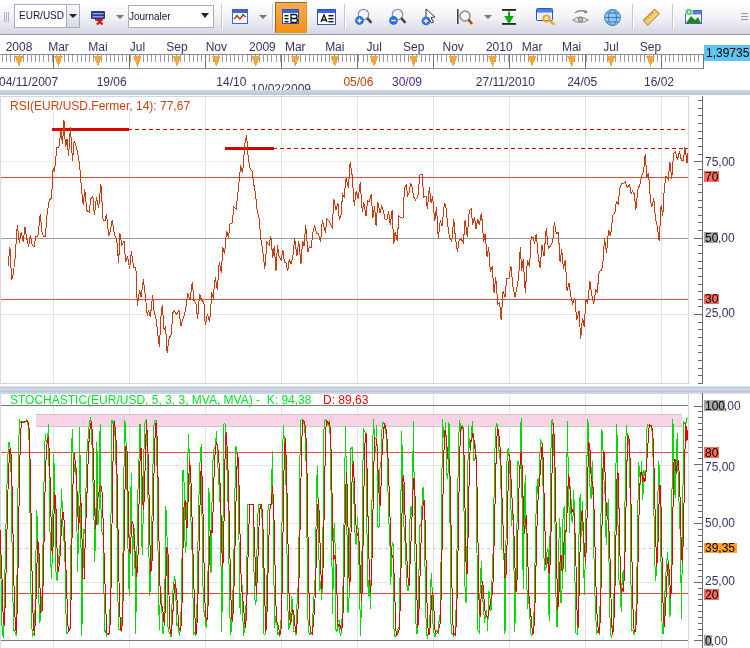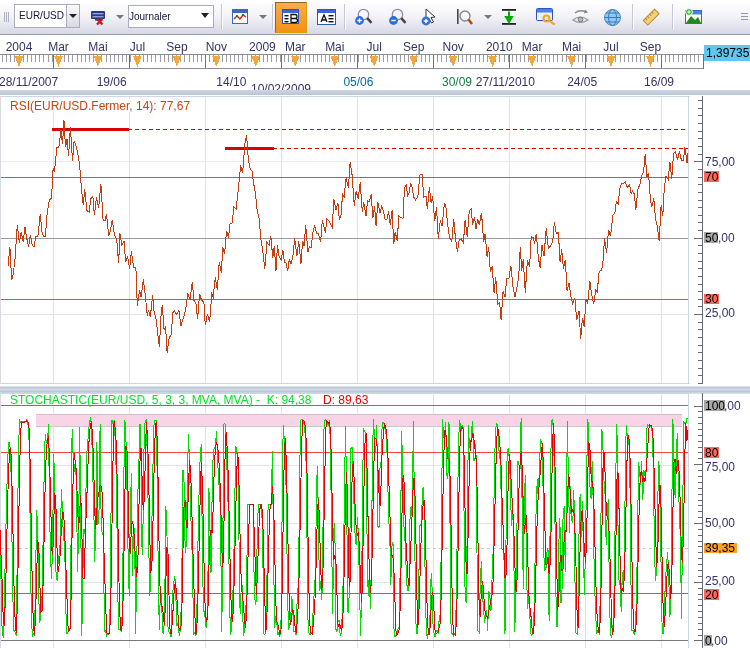--- a/index.html
+++ b/index.html
@@ -127,46 +127,46 @@
   <svg class="abs" style="left:684px;top:8px" width="19" height="18" viewBox="0 0 19 18">
     <rect x="1.5" y="2.5" width="16" height="13" fill="#fff" stroke="#3a66cc"></rect>
     <rect x="2" y="3" width="15" height="3.5" fill="#4a80e8"></rect>
     <path d="M2 15 L7 8 L11 12 L14 9 L17 15 Z" fill="#1f8a1f"></path>
     <circle cx="5" cy="4" r="3.4" fill="#2fae2f" stroke="#fff"></circle>
     <path d="M3.2 4 h3.6 M5 2.2 v3.6" stroke="#fff" stroke-width="1.1"></path>
   </svg>
   <div class="abs" style="left:741px;top:13px;width:7px;height:1px;background:#9098b0;box-shadow:0 3px 0 #9098b0,0 6px 0 #9098b0"></div>
 </div>
 
-<div style="position:absolute;top:39.5px;left:-1.0px;width:40px;text-align:center;font-size:12px;color:#333366">2004</div>
+<div style="position:absolute;top:39.5px;left:-1.0px;width:40px;text-align:center;font-size:12px;color:#333366">2008</div>
 <div style="position:absolute;top:39.5px;left:38.5px;width:40px;text-align:center;font-size:12px;color:#333366">Mar</div>
 <div style="position:absolute;top:39.5px;left:77.9px;width:40px;text-align:center;font-size:12px;color:#333366">Mai</div>
 <div style="position:absolute;top:39.5px;left:117.4px;width:40px;text-align:center;font-size:12px;color:#333366">Jul</div>
 <div style="position:absolute;top:39.5px;left:156.9px;width:40px;text-align:center;font-size:12px;color:#333366">Sep</div>
 <div style="position:absolute;top:39.5px;left:196.3px;width:40px;text-align:center;font-size:12px;color:#333366">Nov</div>
 <div style="position:absolute;top:39.5px;left:235.8px;width:40px;text-align:right;font-size:12px;color:#333366">2009</div>
 <div style="position:absolute;top:39.5px;left:275.3px;width:40px;text-align:center;font-size:12px;color:#333366">Mar</div>
 <div style="position:absolute;top:39.5px;left:314.8px;width:40px;text-align:center;font-size:12px;color:#333366">Mai</div>
 <div style="position:absolute;top:39.5px;left:354.2px;width:40px;text-align:center;font-size:12px;color:#333366">Jul</div>
 <div style="position:absolute;top:39.5px;left:393.7px;width:40px;text-align:center;font-size:12px;color:#333366">Sep</div>
 <div style="position:absolute;top:39.5px;left:433.2px;width:40px;text-align:center;font-size:12px;color:#333366">Nov</div>
 <div style="position:absolute;top:39.5px;left:472.6px;width:40px;text-align:right;font-size:12px;color:#333366">2010</div>
 <div style="position:absolute;top:39.5px;left:512.1px;width:40px;text-align:center;font-size:12px;color:#333366">Mar</div>
 <div style="position:absolute;top:39.5px;left:551.6px;width:40px;text-align:center;font-size:12px;color:#333366">Mai</div>
 <div style="position:absolute;top:39.5px;left:591.0px;width:40px;text-align:center;font-size:12px;color:#333366">Jul</div>
 <div style="position:absolute;top:39.5px;left:630.5px;width:40px;text-align:center;font-size:12px;color:#333366">Sep</div>
-<div style="position:absolute;top:75px;left:-1px;font-size:12px;color:#333366">28/11/2007</div>
+<div style="position:absolute;top:75px;left:-1px;font-size:12px;color:#333366">04/11/2007</div>
 <div style="position:absolute;top:75px;left:96.7px;width:80px;font-size:12px;color:#333366">19/06</div>
 <div style="position:absolute;top:75px;left:166.4px;width:80px;text-align:right;font-size:12px;color:#333366">14/10</div>
 <div style="position:absolute;top:82px;left:241.0px;width:80px;text-align:center;font-size:12px;color:#333366">10/02/2009</div>
-<div style="position:absolute;top:75px;left:318.4px;width:80px;text-align:center;font-size:12px;color:#0369a1">05/06</div>
-<div style="position:absolute;top:75px;left:392.0px;width:80px;text-align:right;font-size:12px;color:#15803d">30/09</div>
+<div style="position:absolute;top:75px;left:318.4px;width:80px;text-align:center;font-size:12px;color:#c2410c">05/06</div>
+<div style="position:absolute;top:75px;left:392.0px;width:80px;text-align:left;font-size:12px;color:#4c1d95">30/09</div>
 <div style="position:absolute;top:75px;left:465.4px;width:80px;text-align:center;font-size:12px;color:#333366">27/11/2010</div>
 <div style="position:absolute;top:75px;left:542.2px;width:80px;text-align:center;font-size:12px;color:#333366">24/05</div>
-<div style="position:absolute;top:75px;left:619.0px;width:80px;text-align:center;font-size:12px;color:#333366">16/09</div>
+<div style="position:absolute;top:75px;left:619.0px;width:80px;text-align:center;font-size:12px;color:#333366">16/02</div>
 <svg class="abs" style="left:0;top:0" width="750" height="96" viewBox="0 0 750 96" shape-rendering="crispEdges">
 <rect x="0" y="54" width="704" height="15" fill="#ffffff"></rect>
 <rect x="0" y="54" width="704" height="1" fill="#8c8c96"></rect>
 <rect x="0" y="68" width="704" height="1" fill="#8c8c96"></rect>
 <rect x="2" y="55" width="1" height="7" fill="#9b9ba4"></rect>
 <rect x="6" y="55" width="1" height="7" fill="#9b9ba4"></rect>
 <rect x="10" y="55" width="1" height="7" fill="#9b9ba4"></rect>
 <rect x="14" y="55" width="1" height="7" fill="#9b9ba4"></rect>
 <rect x="19" y="55" width="1" height="7" fill="#9b9ba4"></rect>
 <rect x="23" y="55" width="1" height="7" fill="#9b9ba4"></rect>

